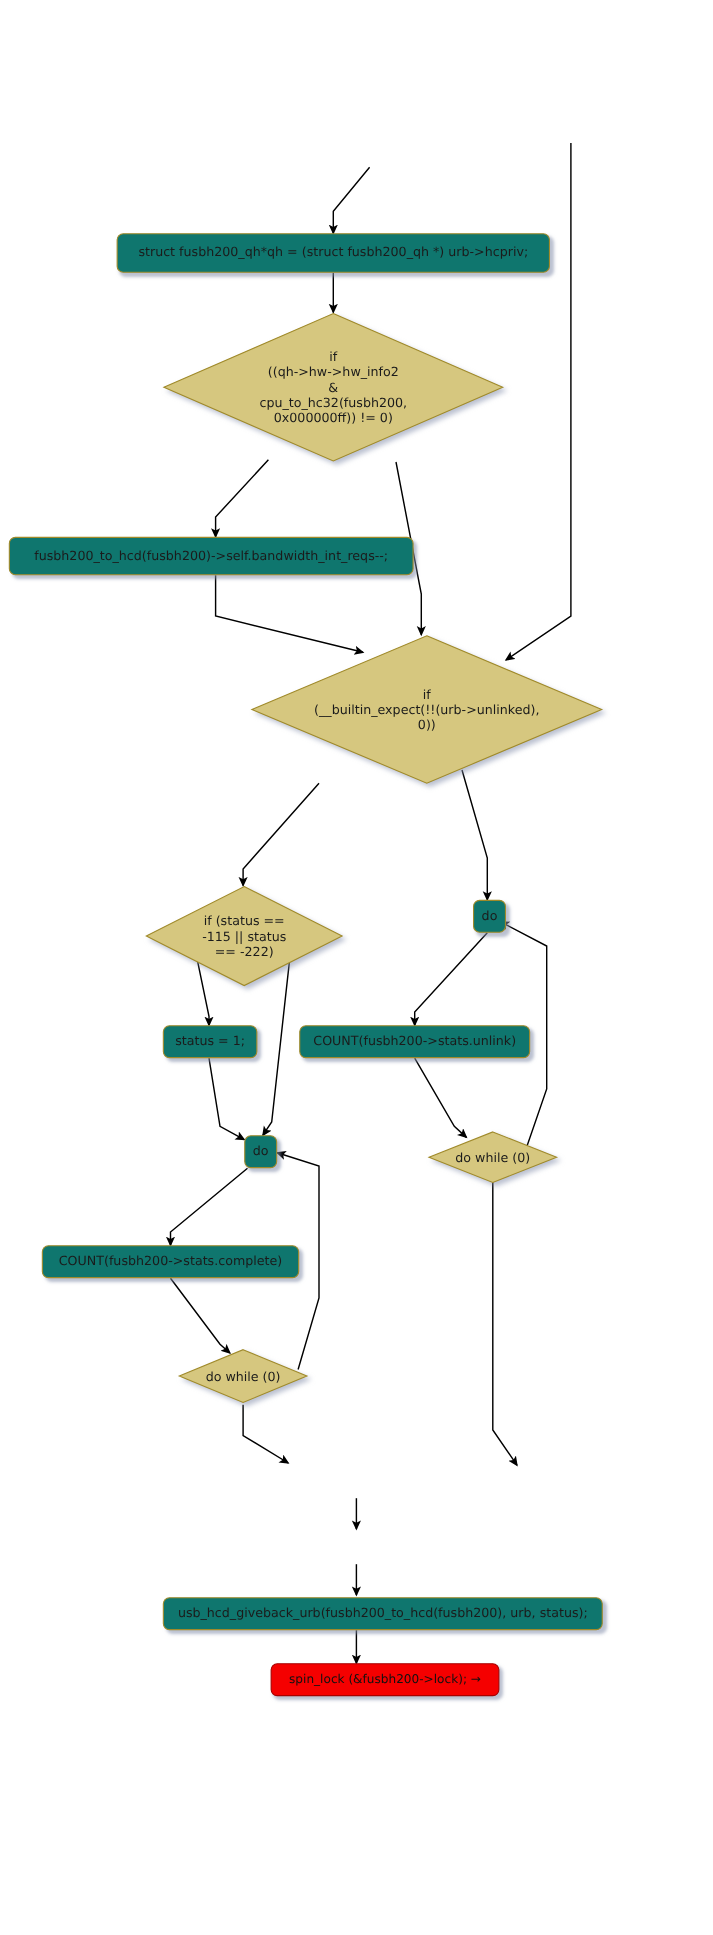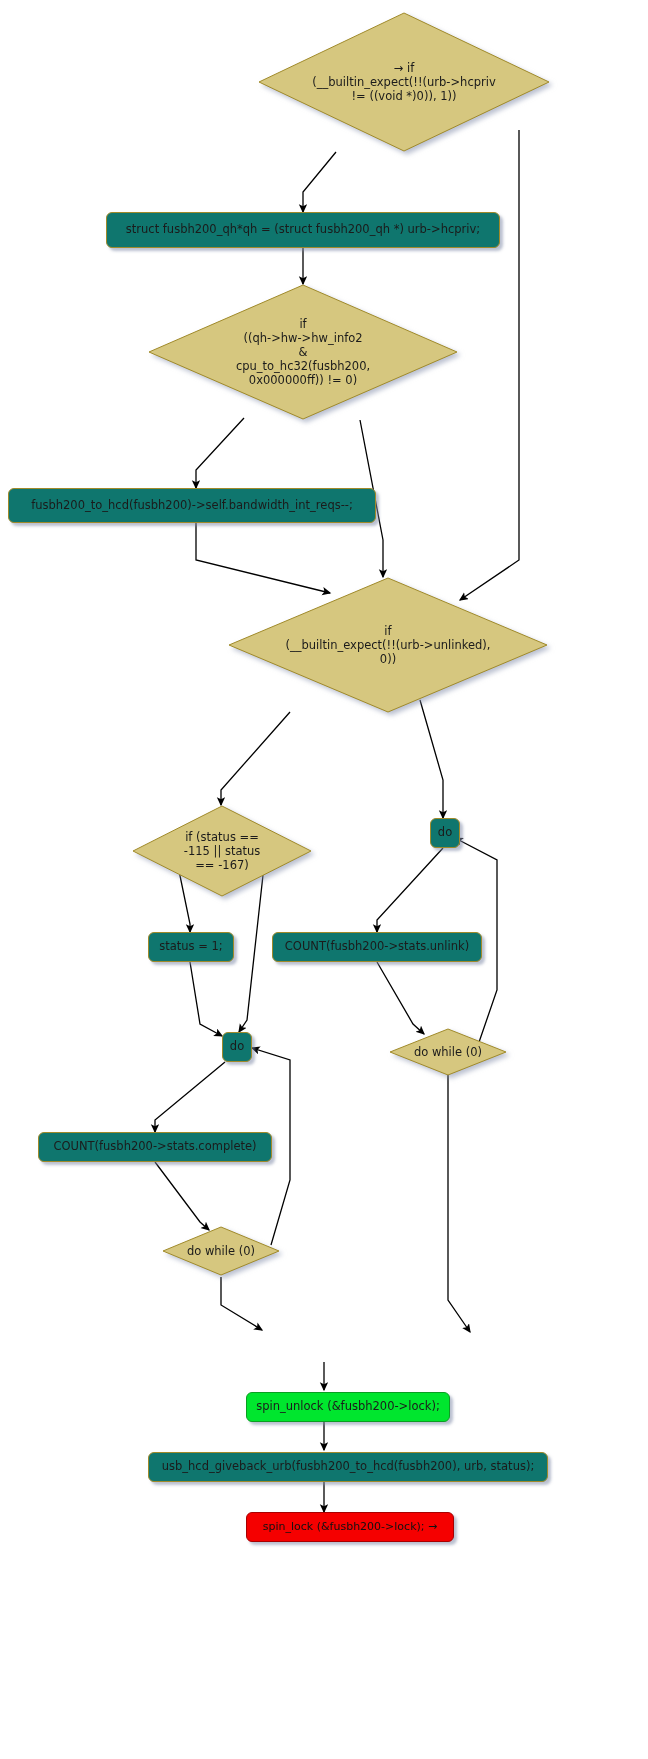--- a/index.html
+++ b/index.html
@@ -89,28 +89,20 @@
       <path d="M448,1072 L448,1300 L470,1332"></path>
 
       <path d="M324,1362 L324,1390"></path>
 
       <path d="M324,1422 L324,1450"></path>
 
       <path d="M324,1482 L324,1512"></path>
     </g>
   </svg>
 
-  <div class="node diamond" style="left:258px;top:12px;width:292px;height:140px;">
-    <svg viewBox="0 0 292 140" width="292" height="140">
-      <polygon points="146,1 291,70 146,139 1,70" fill="#d6c77f" stroke="#a08a2a" stroke-width="1"></polygon>
-    </svg>
-    <div class="dtext">→ if
-(__builtin_expect(!!(urb-&gt;hcpriv
-!= ((void *)0)), 1))</div>
-  </div>
 
   <div class="node box" style="left:106px;top:212px;width:394px;height:36px;">
     <span>struct fusbh200_qh*qh = (struct fusbh200_qh *) urb-&gt;hcpriv;</span>
   </div>
 
   <div class="node diamond" style="left:148px;top:284px;width:310px;height:136px;">
     <svg viewBox="0 0 310 136" width="310" height="136">
       <polygon points="155,1 309,68 155,135 1,68" fill="#d6c77f" stroke="#a08a2a" stroke-width="1"></polygon>
     </svg>
     <div class="dtext">if
@@ -132,21 +124,21 @@
 (__builtin_expect(!!(urb-&gt;unlinked),
 0))</div>
   </div>
 
   <div class="node diamond" style="left:132px;top:805px;width:180px;height:92px;">
     <svg viewBox="0 0 180 92" width="180" height="92">
       <polygon points="90,1 179,46 90,91 1,46" fill="#d6c77f" stroke="#a08a2a" stroke-width="1"></polygon>
     </svg>
     <div class="dtext">if (status ==
 -115 || status
-== -167)</div>
+== -222)</div>
   </div>
 
   <div class="node box" style="left:430px;top:818px;width:30px;height:30px;">
     <span>do</span>
   </div>
 
   <div class="node box" style="left:148px;top:932px;width:86px;height:30px;">
     <span>status = 1;</span>
   </div>
 
@@ -170,23 +162,20 @@
   </div>
 
   <div class="node diamond" style="left:162px;top:1226px;width:118px;height:50px;">
     <svg viewBox="0 0 118 50" width="118" height="50">
       <polygon points="59,1 117,25 59,49 1,25" fill="#d6c77f" stroke="#a08a2a" stroke-width="1"></polygon>
     </svg>
     <div class="dtext">do while (0)</div>
   </div>
 
 
-  <div class="node box green" style="left:246px;top:1392px;width:204px;height:30px;">
-    <span>spin_unlock (&amp;fusbh200-&gt;lock);</span>
-  </div>
 
   <div class="node box" style="left:148px;top:1452px;width:400px;height:30px;">
     <span>usb_hcd_giveback_urb(fusbh200_to_hcd(fusbh200), urb, status);</span>
   </div>
 
   <div class="node box red" style="left:246px;top:1512px;width:208px;height:30px;">
     <span class="arrowglyph">spin_lock (&amp;fusbh200-&gt;lock); →</span>
   </div>
 
 </div>

